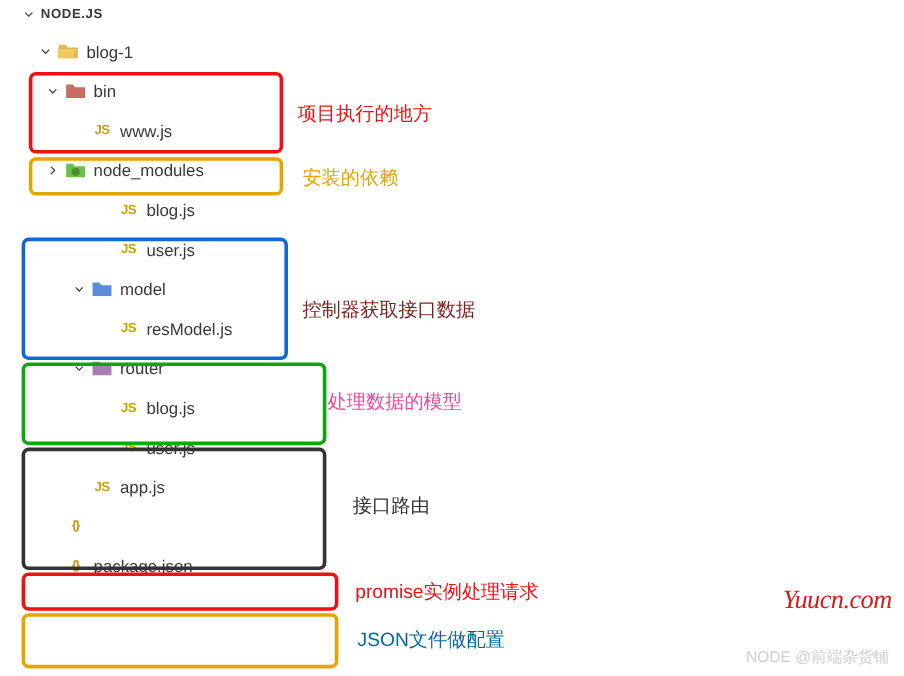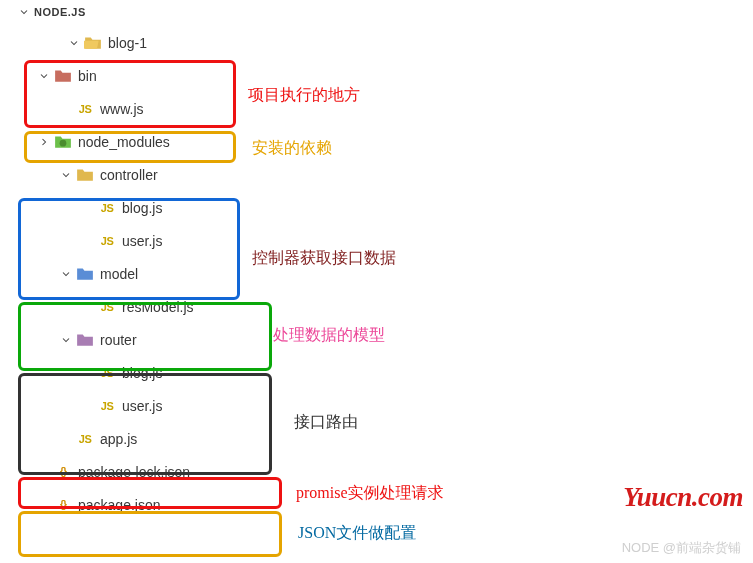--- a/index.html
+++ b/index.html
@@ -34,21 +34,21 @@
     .tree {
       padding: 2px 0 6px 0;
     }
     .tree-row {
       display: flex;
       align-items: center;
       height: 33px;
       cursor: pointer;
       position: relative;
     }
-    .indent-0 { padding-left: 30px; margin-left: 36px; }
+    .indent-0 { padding-left: 30px; }
     .indent-1 { padding-left: 36px; }
     .indent-2 { padding-left: 58px; }
     .indent-3 { padding-left: 80px; }
     .icon {
       width: 18px;
       height: 18px;
       display: inline-flex;
       align-items: center;
       justify-content: center;
       margin-right: 6px;
@@ -80,40 +80,40 @@
       position: absolute;
       border-width: 3px;
       border-style: solid;
       border-radius: 6px;
       pointer-events: none;
       z-index: 5;
     }
     .annotation-text {
       position: absolute;
       font-size: 16px;
-      font-family: Liberation Serif, serif;
+      font-family: Liberation Sans, sans-serif;
       pointer-events: none;
       z-index: 6;
       white-space: nowrap;
     }
     .watermark-csdn {
       position: absolute;
       right: 12px;
       bottom: 6px;
       font-size: 13px;
       color: #cfcfcf;
       font-family: "Microsoft YaHei", sans-serif;
     }
     .watermark-yuucn {
       position: absolute;
       right: 10px;
       bottom: 50px;
-      font-size: 27px;
+      font-size: 22px;
       font-style: italic;
-      font-weight: 700;
+      font-weight: 400;
       color: #d41c1c;
       font-family: Georgia, serif;
       letter-spacing: -0.5px;
     }
   </style>
 </head>
 <body>
 
 <div class="panel-header">
   <span class="chevron">
@@ -171,33 +171,20 @@
     <span class="icon folder-green">
       <svg viewBox="0 0 16 16">
           <path d="M1 3h5l1.5 2H15v8H1z" fill="#6cc04a"></path>
           <circle cx="8" cy="9" r="3" fill="#4a8c2e"></circle>
         </svg>
     </span>
     <span class="label">node_modules</span>
   </div>
 
 
-  <div class="tree-row indent-2">
-    <span class="chevron">
-      <svg viewBox="0 0 16 16">
-          <path d="M4 6 L8 10 L12 6" fill="none" stroke="#424242" stroke-width="1.4"></path>
-        </svg>
-    </span>
-    <span class="icon folder-yellow">
-      <svg viewBox="0 0 16 16">
-          <path d="M1 3h5l1.5 2H15v8H1z" fill="#e0b84f"></path>
-        </svg>
-    </span>
-    <span class="label">controller</span>
-  </div>
   <div class="tree-row indent-3">
     <span class="chevron"></span>
     <span class="icon">
         <span class="js-badge">JS</span>
       </span>
     <span class="label">blog.js</span>
   </div>
   <div class="tree-row indent-3">
     <span class="chevron"></span>
     <span class="icon">
@@ -261,21 +248,20 @@
         <span class="js-badge">JS</span>
       </span>
     <span class="label">app.js</span>
   </div>
 
   <div class="tree-row indent-1">
     <span class="chevron"></span>
     <span class="icon">
         <span class="json-badge">{}</span>
       </span>
-    <span class="label">package-lock.json</span>
   </div>
 
   <div class="tree-row indent-1">
     <span class="chevron"></span>
     <span class="icon">
         <span class="json-badge">{}</span>
       </span>
     <span class="label">package.json</span>
   </div>
 

